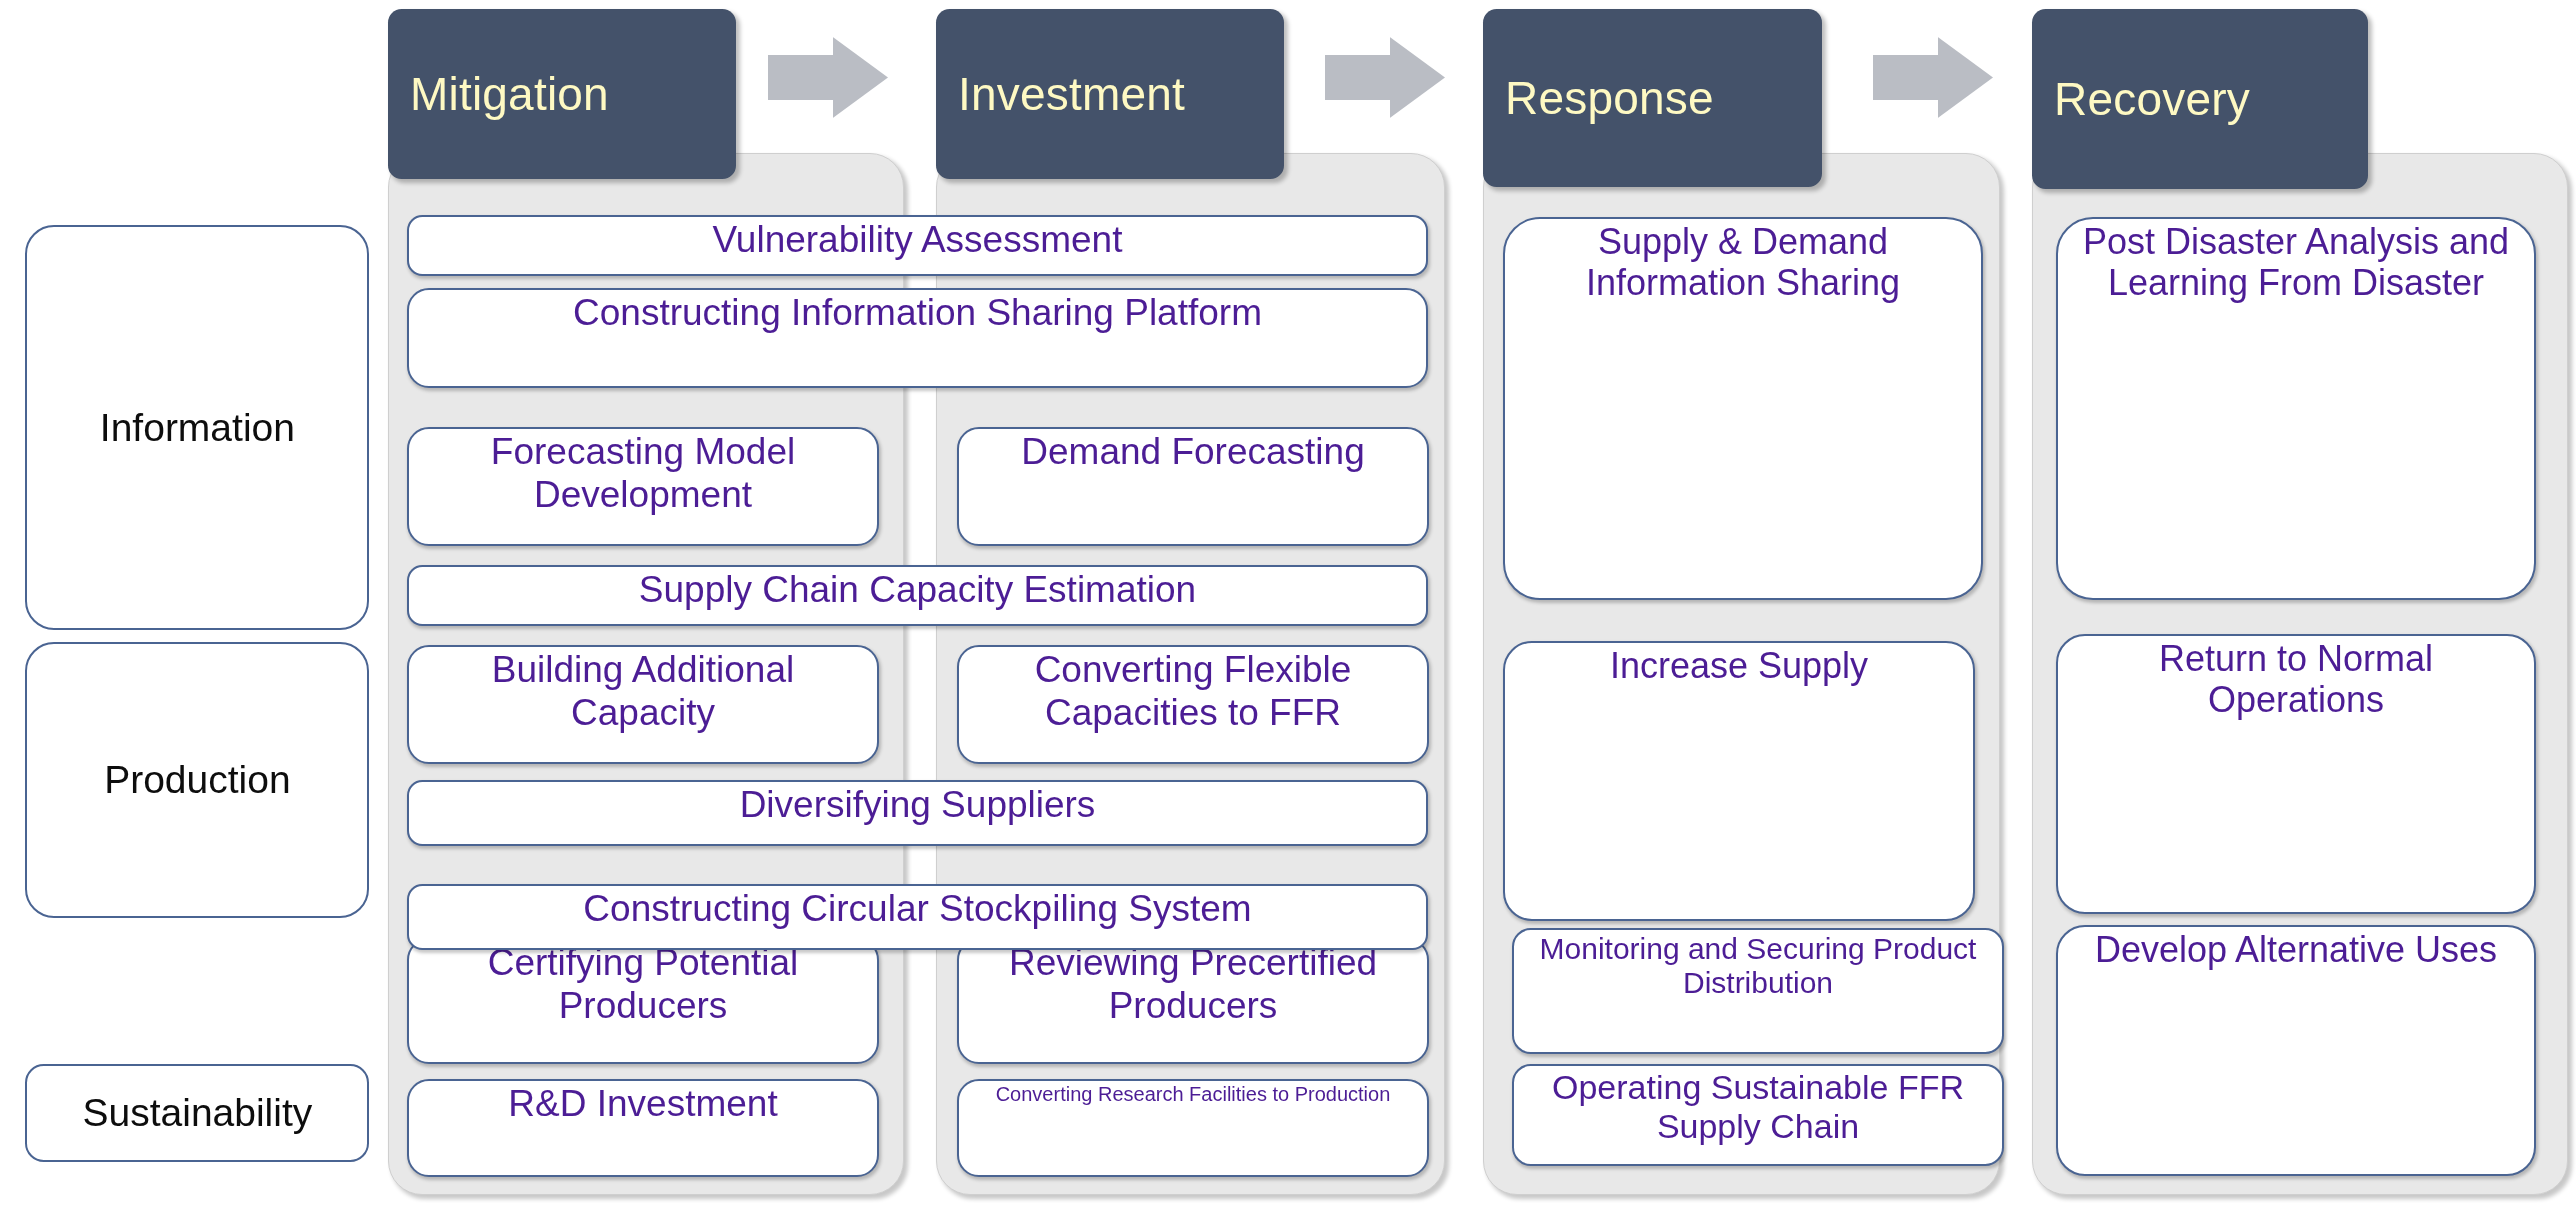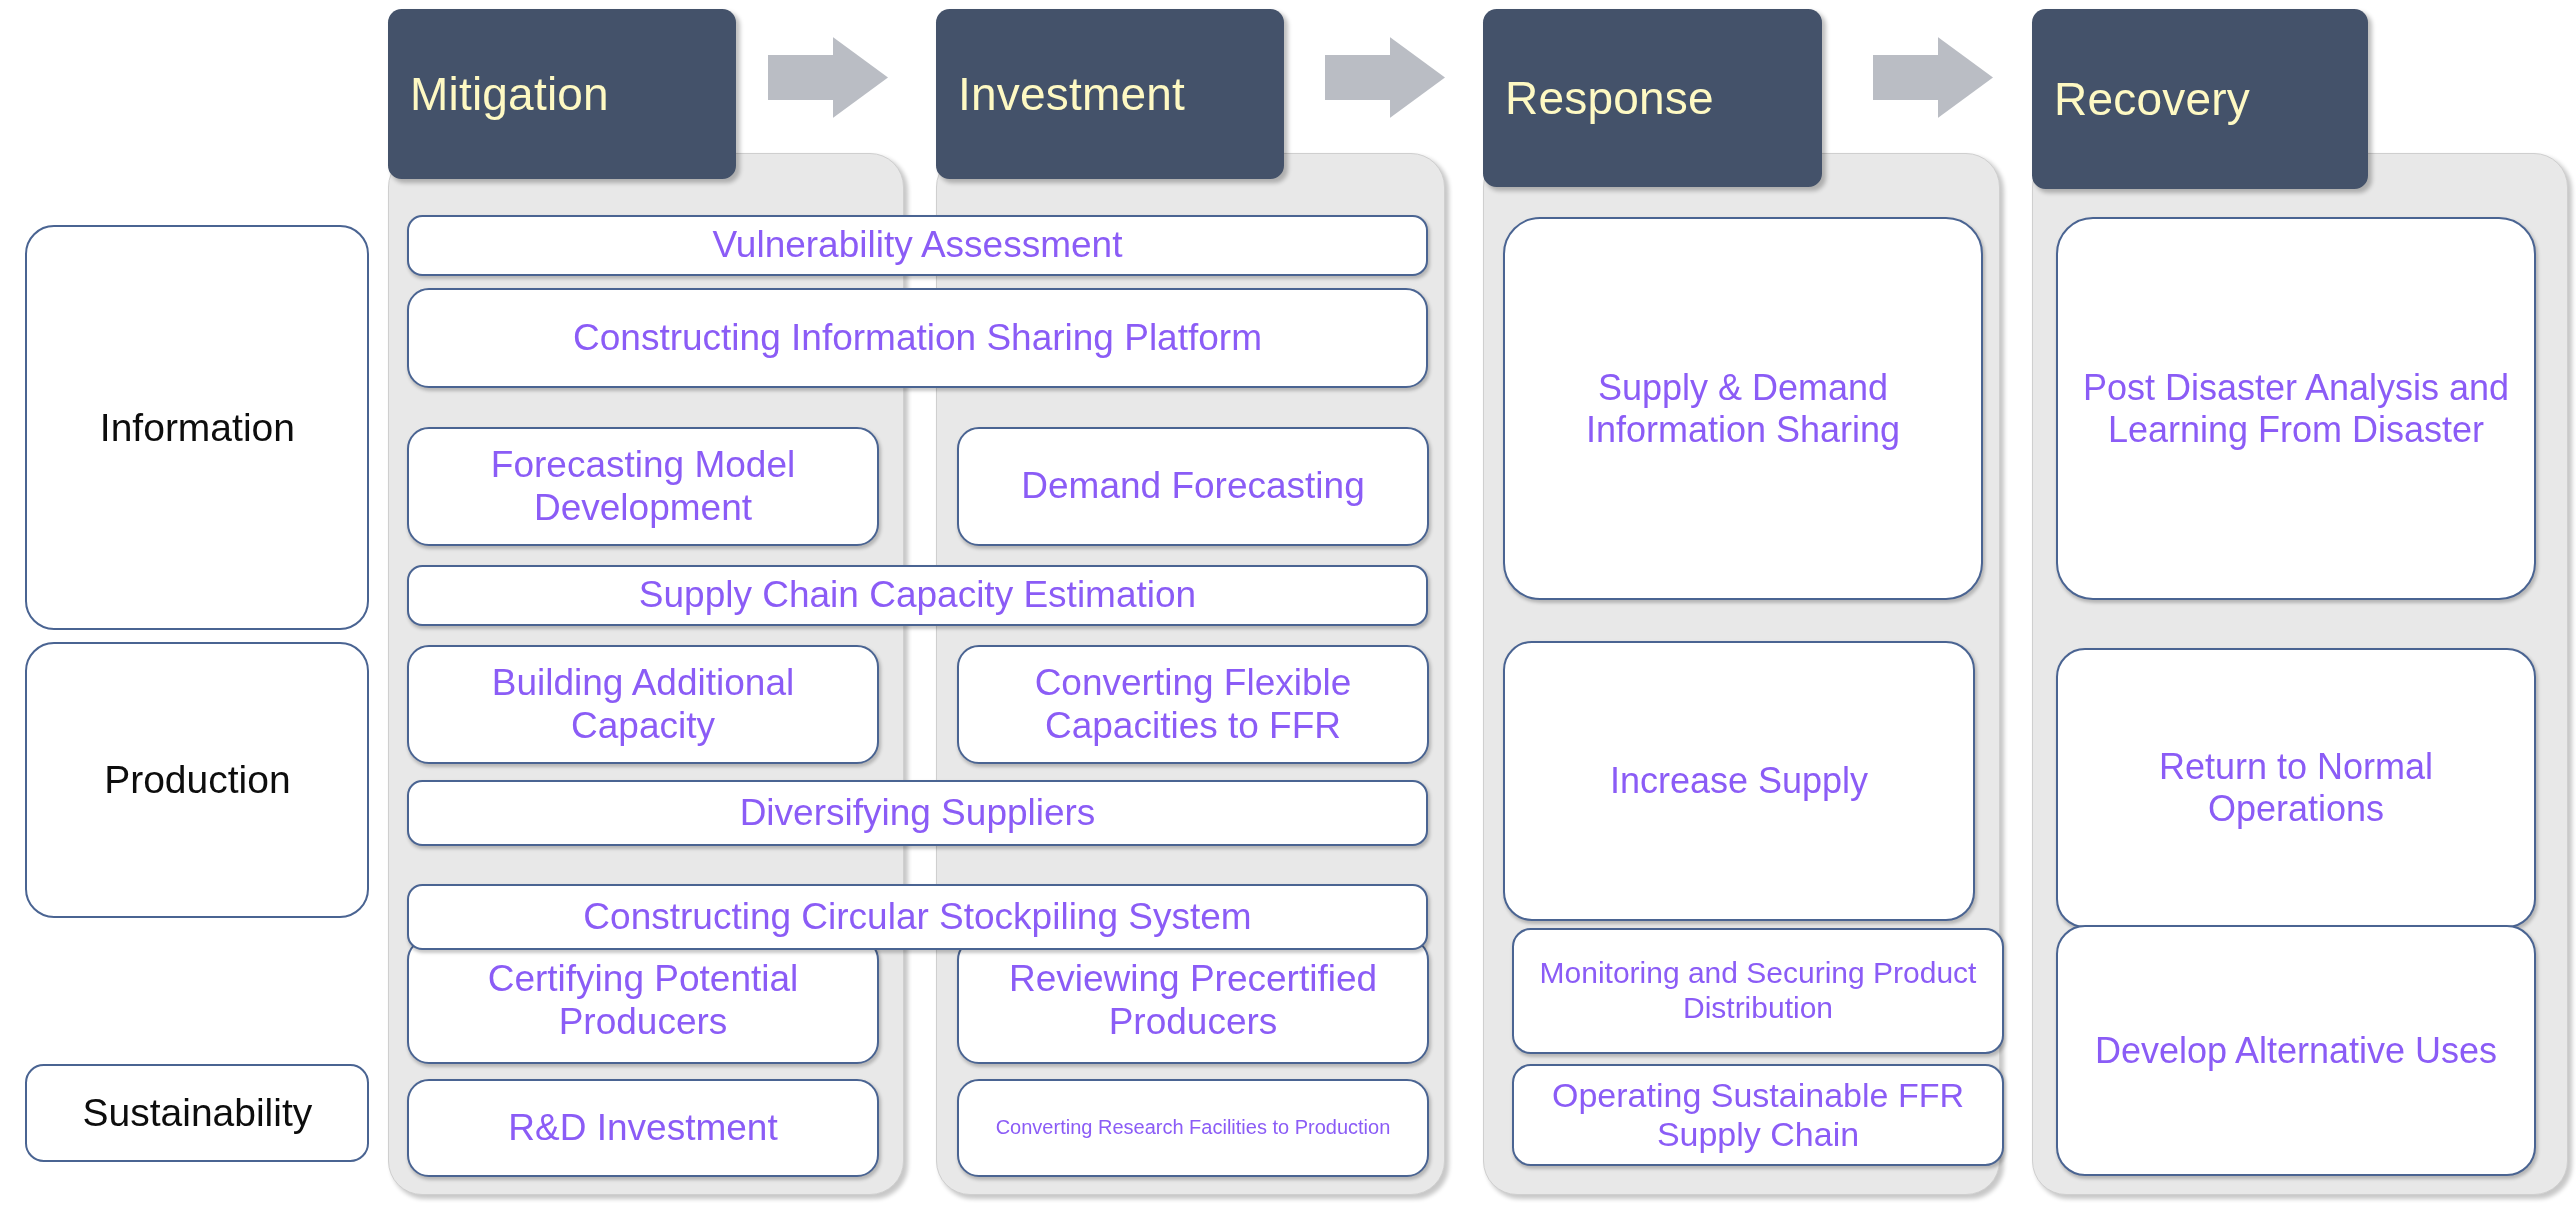--- a/index.html
+++ b/index.html
@@ -66,23 +66,23 @@
     clip-path:polygon(0 0,100% 50%,0 100%);
   }
 
   
   .box{
     position:absolute;
     box-sizing:border-box;
     background:#ffffff;
     border:2.5px solid #4A6492;
     border-radius:22px;
-    display:flex;align-items:center;justify-content:center;
+    display:flex;align-items:flex-start;justify-content:center;
     text-align:center;
-    color:#8b5cf6;
+    color:#4c1d95;
     line-height:1.16;
     padding:1.7px 8.5px;
     box-shadow:1.7px 2.5px 3.4px rgba(0,0,0,0.22);
   }
   .cond{
     font-family:"Liberation Sans Narrow","Liberation Sans",sans-serif;
     font-stretch:condensed;
     font-size:37px;
   }
   .reg{
@@ -190,21 +190,21 @@
   <div class="box reg sm" style="left:1512px; top:928px; width:492px; height:126px; border-radius:18.7px;">
     <span>Monitoring and Securing Product Distribution</span>
   </div>
   <div class="box reg" style="left:1512px; top:1064px; width:492px; height:102px; border-radius:18.7px; font-size:34px;">
     <span>Operating Sustainable FFR Supply Chain</span>
   </div>
 
   <div class="box reg" style="left:2056px; top:217px; width:480px; height:383px; border-radius:37px;">
     <span>Post Disaster Analysis and Learning From Disaster</span>
   </div>
-  <div class="box reg" style="left:2056px; top:648px; width:480px; height:280px; border-radius:29px;">
+  <div class="box reg" style="left:2056px; top:634px; width:480px; height:280px; border-radius:29px;">
     <span>Return to Normal Operations</span>
   </div>
   <div class="box reg" style="left:2056px; top:925px; width:480px; height:251px; border-radius:29px;">
     <span>Develop Alternative Uses</span>
   </div>
 
 </div>
 
 
 </body></html>

